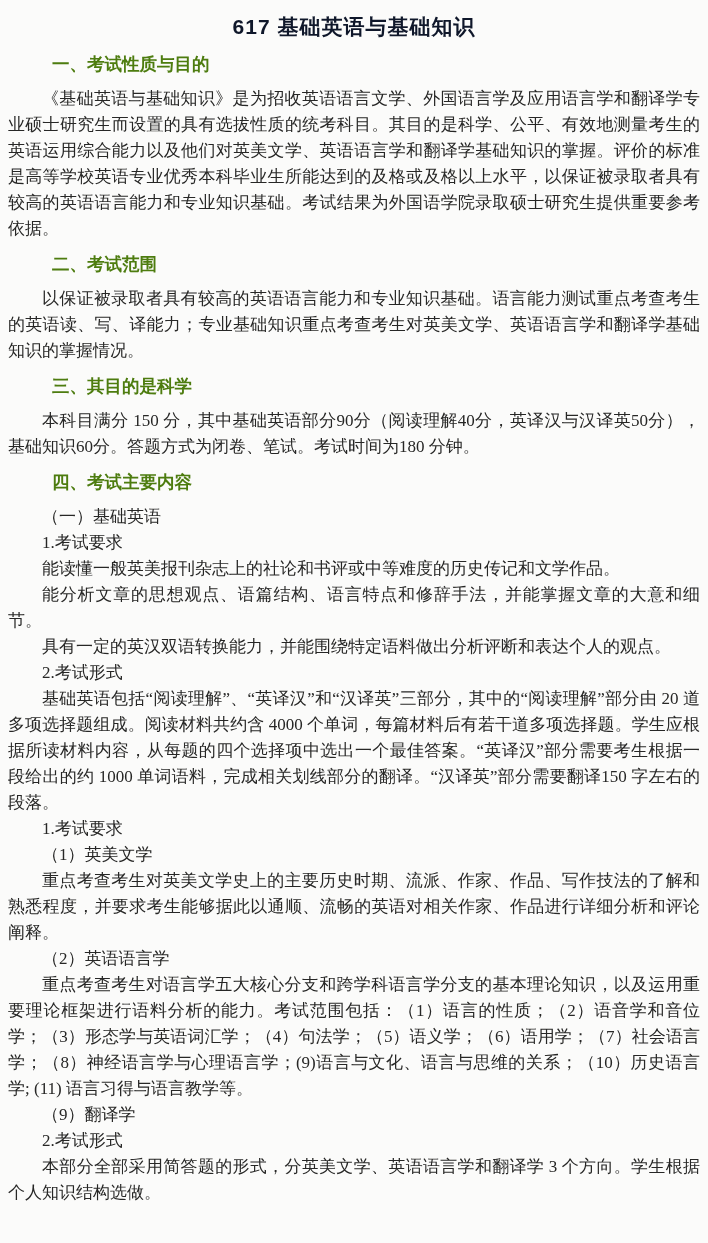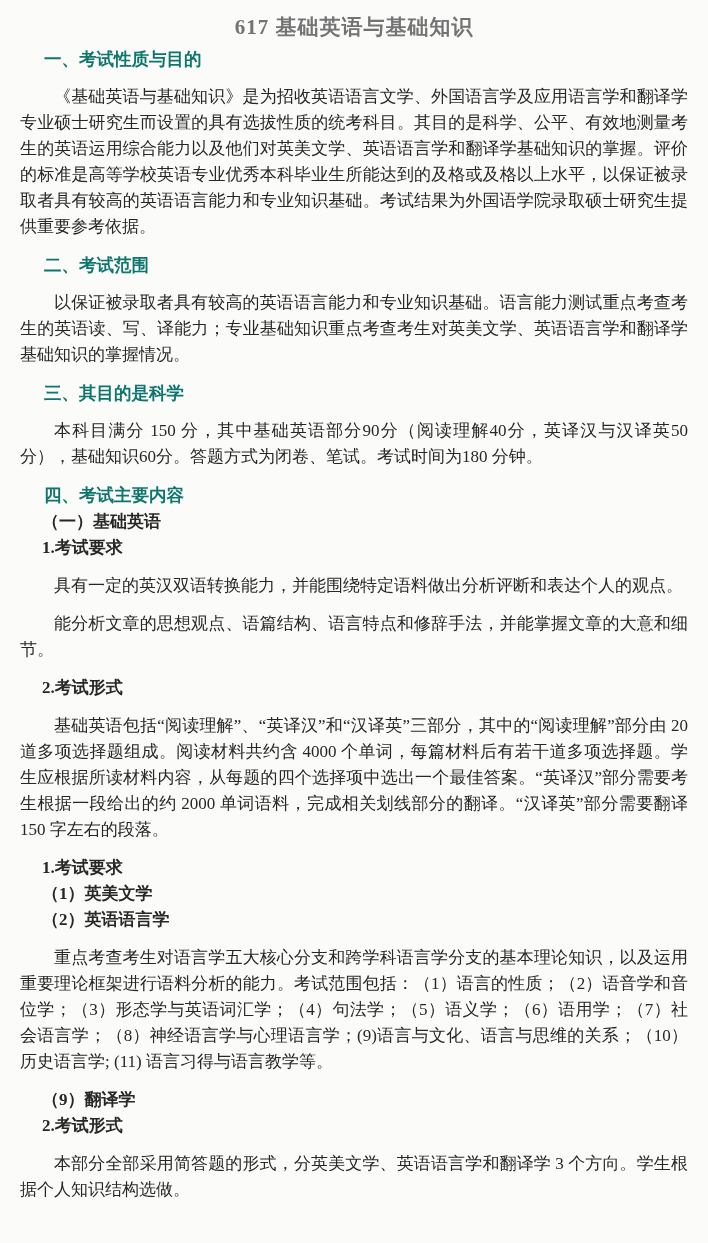--- a/index.html
+++ b/index.html
@@ -13,45 +13,45 @@
     color: #272726;
     overflow: hidden;
   }
   .page {
     width: 100%;
     height: 100%;
   }
   .doc-title {
     margin: 0 0 4px 0;
     text-align: center;
-    font-family: Liberation Serif, serif;
+    font-family: Liberation Sans, sans-serif;
     font-weight: 700;
     font-size: 21px;
     line-height: 30px;
-    color: #737373;
+    color: #0f172a;
     letter-spacing: 1px;
   }
   .section-heading {
-    margin: 1px;
+    margin: 9px;
     font-family: "Liberation Sans", sans-serif;
     font-weight: 700;
     font-size: 17.5px;
     line-height: 26px;
     text-indent: 2em;
-    color: #0f766e;
+    color: #4d7c0f;
   }
   .sub-heading {
     margin: 0;
     font-size: 17px;
     line-height: 26px;
     text-indent: 2em;
-    font-weight: 700;
+    font-weight: 400;
   }
   .paragraph {
-    margin: 12px;
+    margin: 0;
     font-size: 17px;
     line-height: 26px;
     text-indent: 2em;
     text-align: justify;
     font-weight: 400;
   }
 </style>
 </head>
 <body>
 
@@ -64,28 +64,30 @@
   <h2 class="section-heading">二、考试范围</h2>
   <p class="paragraph">以保证被录取者具有较高的英语语言能力和专业知识基础。语言能力测试重点考查考生的英语读、写、译能力；专业基础知识重点考查考生对英美文学、英语语言学和翻译学基础知识的掌握情况。</p>
 
   <h2 class="section-heading">三、其目的是科学</h2>
   <p class="paragraph">本科目满分 150 分，其中基础英语部分90分（阅读理解40分，英译汉与汉译英50分），基础知识60分。答题方式为闭卷、笔试。考试时间为180 分钟。</p>
 
   <h2 class="section-heading">四、考试主要内容</h2>
 
   <p class="sub-heading">（一）基础英语</p>
   <p class="sub-heading">1.考试要求</p>
+  <p class="paragraph">能读懂一般英美报刊杂志上的社论和书评或中等难度的历史传记和文学作品。</p>
+  <p class="paragraph">能分析文章的思想观点、语篇结构、语言特点和修辞手法，并能掌握文章的大意和细节。</p>
   <p class="paragraph">具有一定的英汉双语转换能力，并能围绕特定语料做出分析评断和表达个人的观点。</p>
-  <p class="paragraph">能分析文章的思想观点、语篇结构、语言特点和修辞手法，并能掌握文章的大意和细节。</p>
   <p class="sub-heading">2.考试形式</p>
-  <p class="paragraph">基础英语包括“阅读理解”、“英译汉”和“汉译英”三部分，其中的“阅读理解”部分由 20 道多项选择题组成。阅读材料共约含 4000 个单词，每篇材料后有若干道多项选择题。学生应根据所读材料内容，从每题的四个选择项中选出一个最佳答案。“英译汉”部分需要考生根据一段给出的约 2000 单词语料，完成相关划线部分的翻译。“汉译英”部分需要翻译150 字左右的段落。</p>
+  <p class="paragraph">基础英语包括“阅读理解”、“英译汉”和“汉译英”三部分，其中的“阅读理解”部分由 20 道多项选择题组成。阅读材料共约含 4000 个单词，每篇材料后有若干道多项选择题。学生应根据所读材料内容，从每题的四个选择项中选出一个最佳答案。“英译汉”部分需要考生根据一段给出的约 1000 单词语料，完成相关划线部分的翻译。“汉译英”部分需要翻译150 字左右的段落。</p>
 
   <p class="sub-heading">1.考试要求</p>
 
   <p class="sub-heading">（1）英美文学</p>
+  <p class="paragraph">重点考查考生对英美文学史上的主要历史时期、流派、作家、作品、写作技法的了解和熟悉程度，并要求考生能够据此以通顺、流畅的英语对相关作家、作品进行详细分析和评论阐释。</p>
 
   <p class="sub-heading">（2）英语语言学</p>
   <p class="paragraph">重点考查考生对语言学五大核心分支和跨学科语言学分支的基本理论知识，以及运用重要理论框架进行语料分析的能力。考试范围包括：（1）语言的性质；（2）语音学和音位学；（3）形态学与英语词汇学；（4）句法学；（5）语义学；（6）语用学；（7）社会语言学；（8）神经语言学与心理语言学；(9)语言与文化、语言与思维的关系；（10）历史语言学; (11) 语言习得与语言教学等。</p>
 
   <p class="sub-heading">（9）翻译学</p>
 
   <p class="sub-heading">2.考试形式</p>
   <p class="paragraph">本部分全部采用简答题的形式，分英美文学、英语语言学和翻译学 3 个方向。学生根据个人知识结构选做。</p>
 </div>
 

